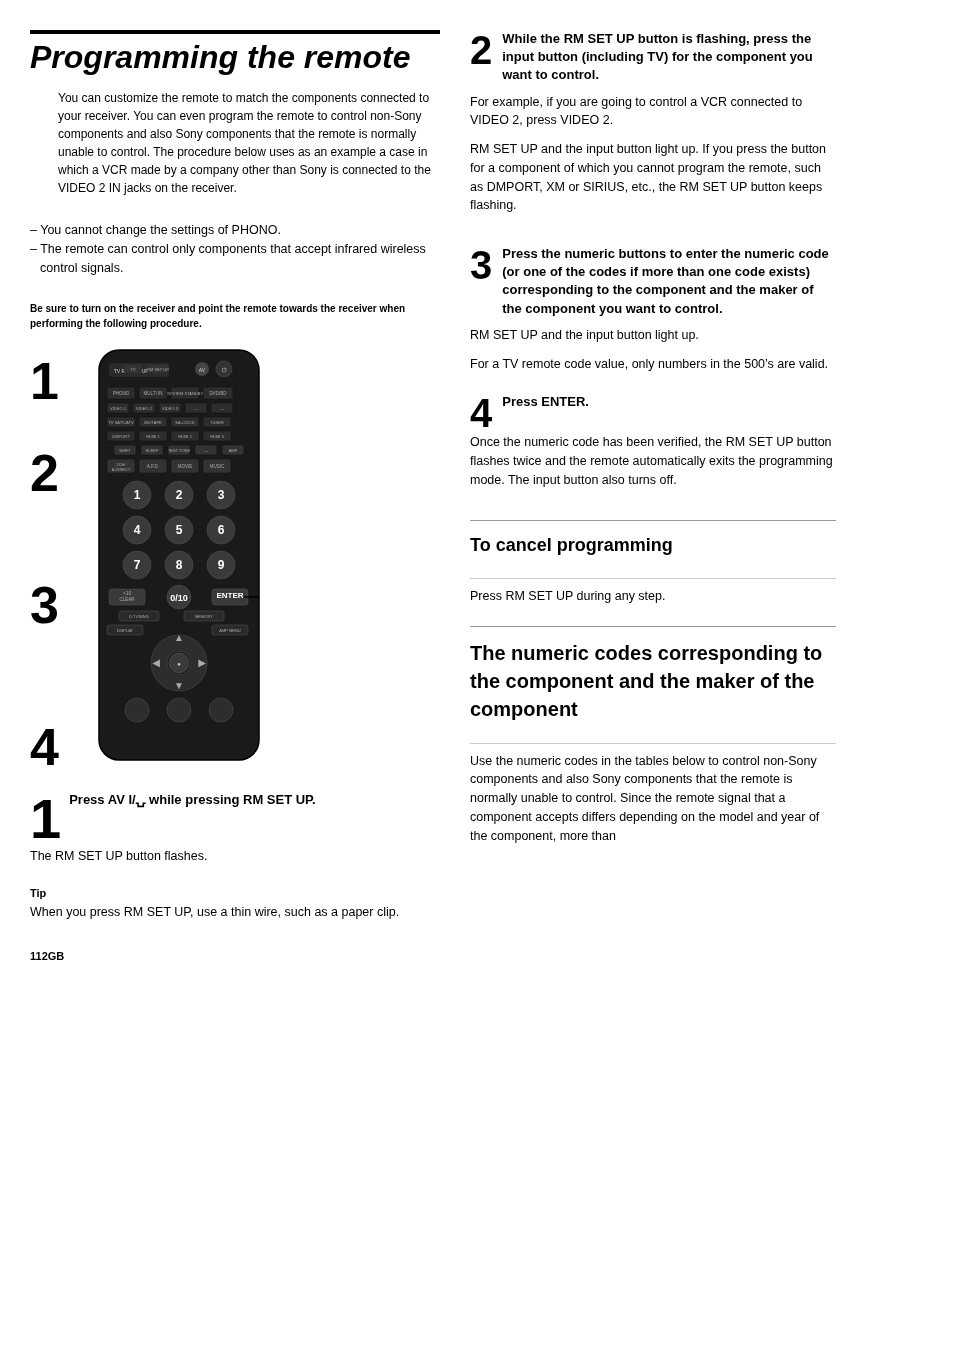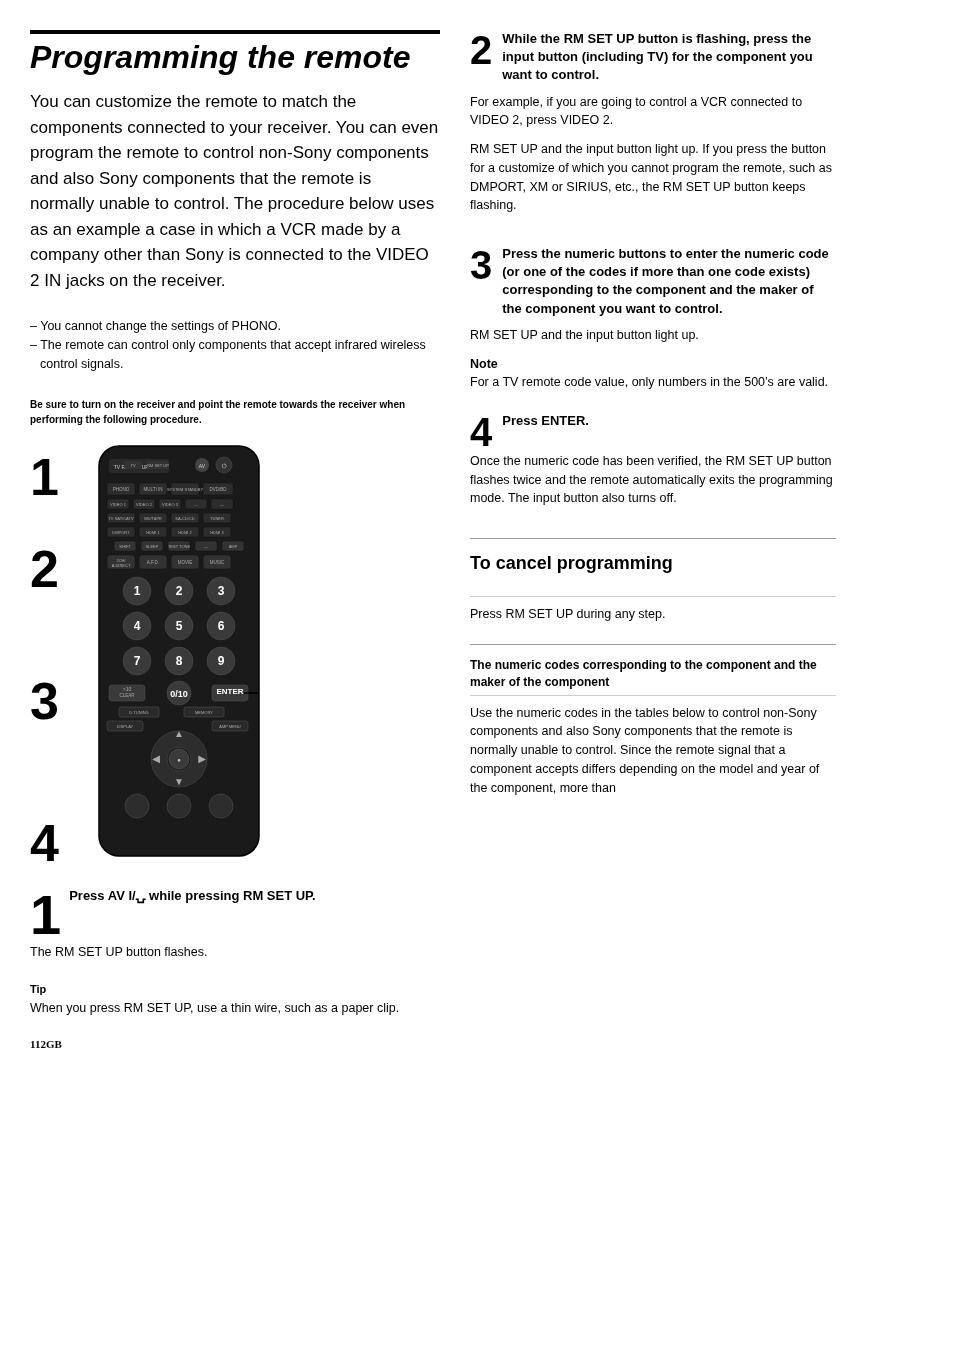--- a/index.html
+++ b/index.html
@@ -31,23 +31,24 @@
     .page-title {
       font-size: 32px;
       font-weight: bold;
       font-style: italic;
       border-top: 4px solid #000;
       padding-top: 6px;
       margin-bottom: 14px;
       line-height: 1.1;
     }
     .intro-text {
-      font-size: 17px;
+      font-size: 12px;
       line-height: 1.5;
       margin-bottom: 10px;
+      margin-left: 28px;
     }
     .bold-warning {
       font-weight: bold;
       font-size: 10px;
       line-height: 1.5;
       margin-bottom: 14px;
     }
     .step-block {
       margin-bottom: 16px;
     }
@@ -136,32 +137,31 @@
     }
     .cancel-heading {
       font-size: 18px;
       font-weight: bold;
       border-bottom: 1px solid #ccc;
       padding-bottom: 20px;
       margin-bottom: 8px;
       margin-top: 10px;
     }
     .numeric-heading {
-      font-size: 12px;
+      font-size: 20px;
       font-weight: bold;
       border-bottom: 1px solid #ccc;
-      padding-bottom: 4px;
+      padding-bottom: 20px;
       margin-bottom: 8px;
       margin-top: 10px;
     }
     .page-footer {
       font-size: 11px;
-      margin-top: 20px;
-      font-weight: bold;
-      font-family: Liberation Serif, serif;
+      margin-top: 28px;
+      font-weight: bold;
     }
     .divider-line {
       border: none;
       border-top: 1px solid #999;
       margin: 12px 0;
     }
     .bullet-list {
       list-style: none;
       padding: 0;
       margin: 24px 0;
@@ -379,30 +379,29 @@
 
     <p class="page-footer">112GB</p>
   </div>
 
   <div class="right-col">
 
     <div class="section-wrapper clearfix">
       <span class="section-number">2</span>
       <div class="section-heading">While the RM SET UP button is flashing, press the input button (including TV) for the component you want to control.</div>
       <p class="section-body">For example, if you are going to control a VCR connected to VIDEO 2, press VIDEO 2.</p>
-      <p class="section-body">RM SET UP and the input button light up. If you press the button for a customize of which you cannot program the remote, such as DMPORT, XM or SIRIUS, etc., the RM SET UP button keeps flashing.</p>
+      <p class="section-body">RM SET UP and the input button light up. If you press the button for a component of which you cannot program the remote, such as DMPORT, XM or SIRIUS, etc., the RM SET UP button keeps flashing.</p>
     </div>
 
     <div class="section-wrapper clearfix">
       <span class="section-number">3</span>
       <div class="section-heading">Press the numeric buttons to enter the numeric code (or one of the codes if more than one code exists) corresponding to the component and the maker of the component you want to control.</div>
       <p class="section-body">RM SET UP and the input button light up.</p>
 
       <div>
-        <p><span class="note-label">Note</span></p>
         <p class="step-body">For a TV remote code value, only numbers in the 500’s are valid.</p>
       </div>
     </div>
 
     <div class="section-wrapper clearfix">
       <span class="section-number">4</span>
       <div class="section-heading">Press ENTER.</div>
       <p class="section-body">Once the numeric code has been verified, the RM SET UP button flashes twice and the remote automatically exits the programming mode. The input button also turns off.</p>
     </div>
 

